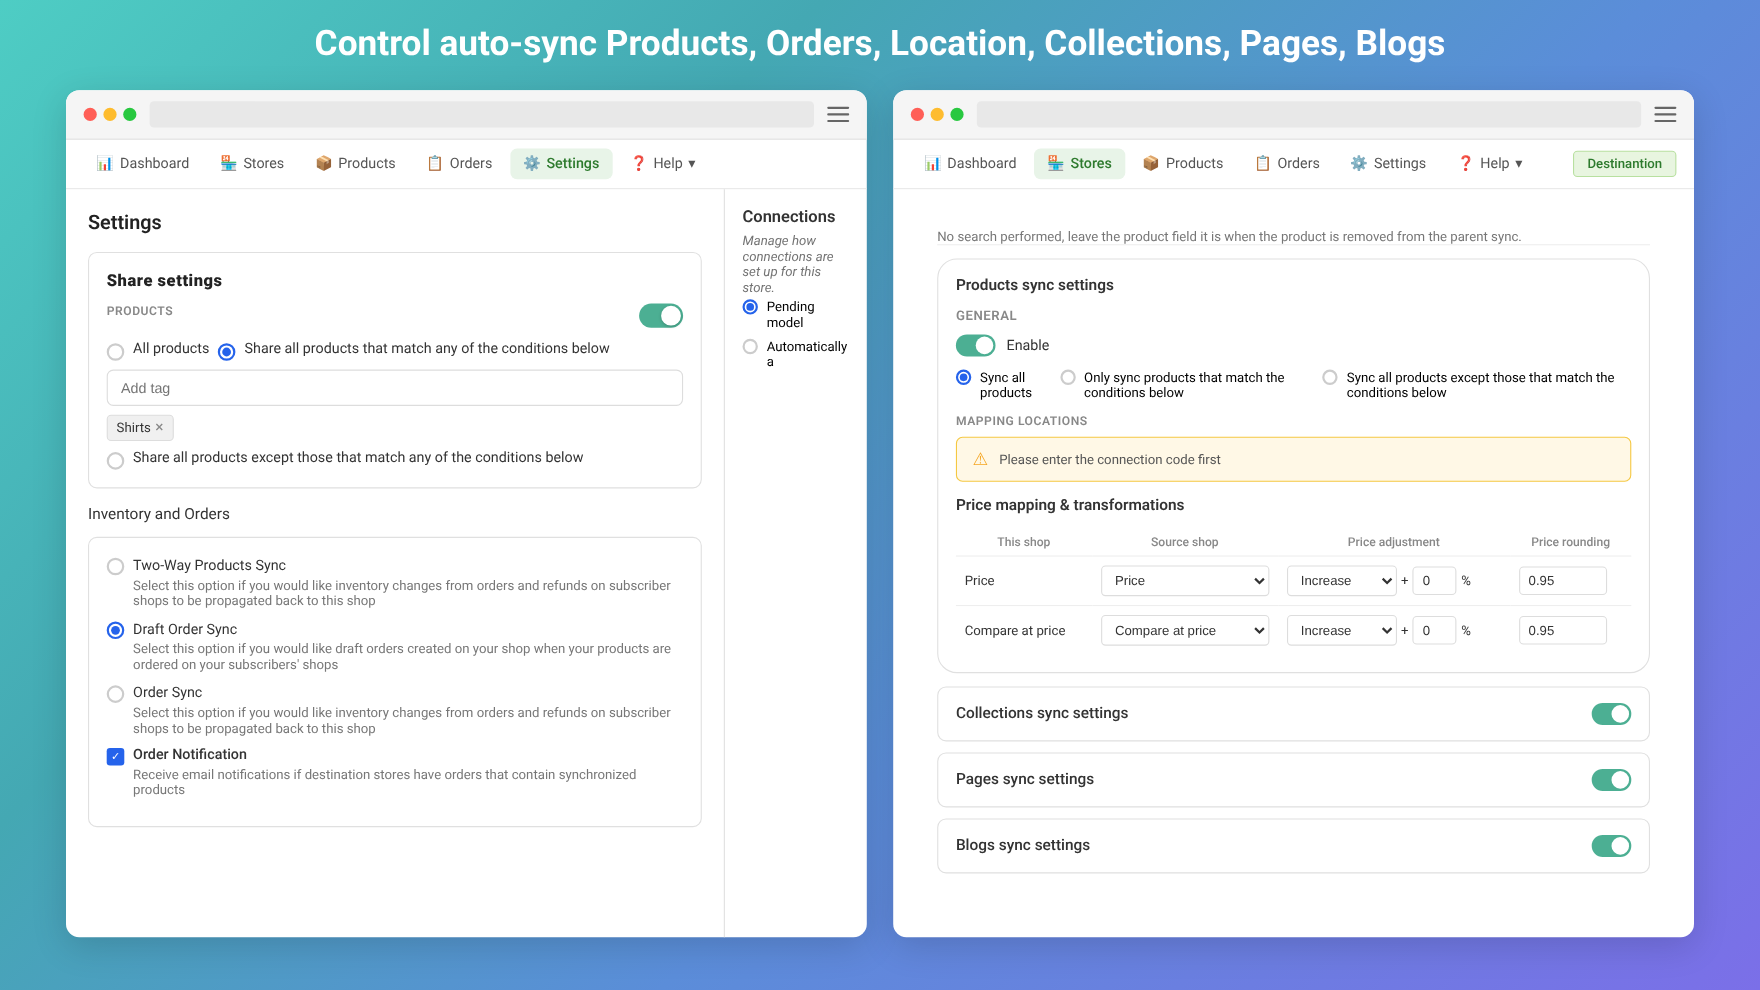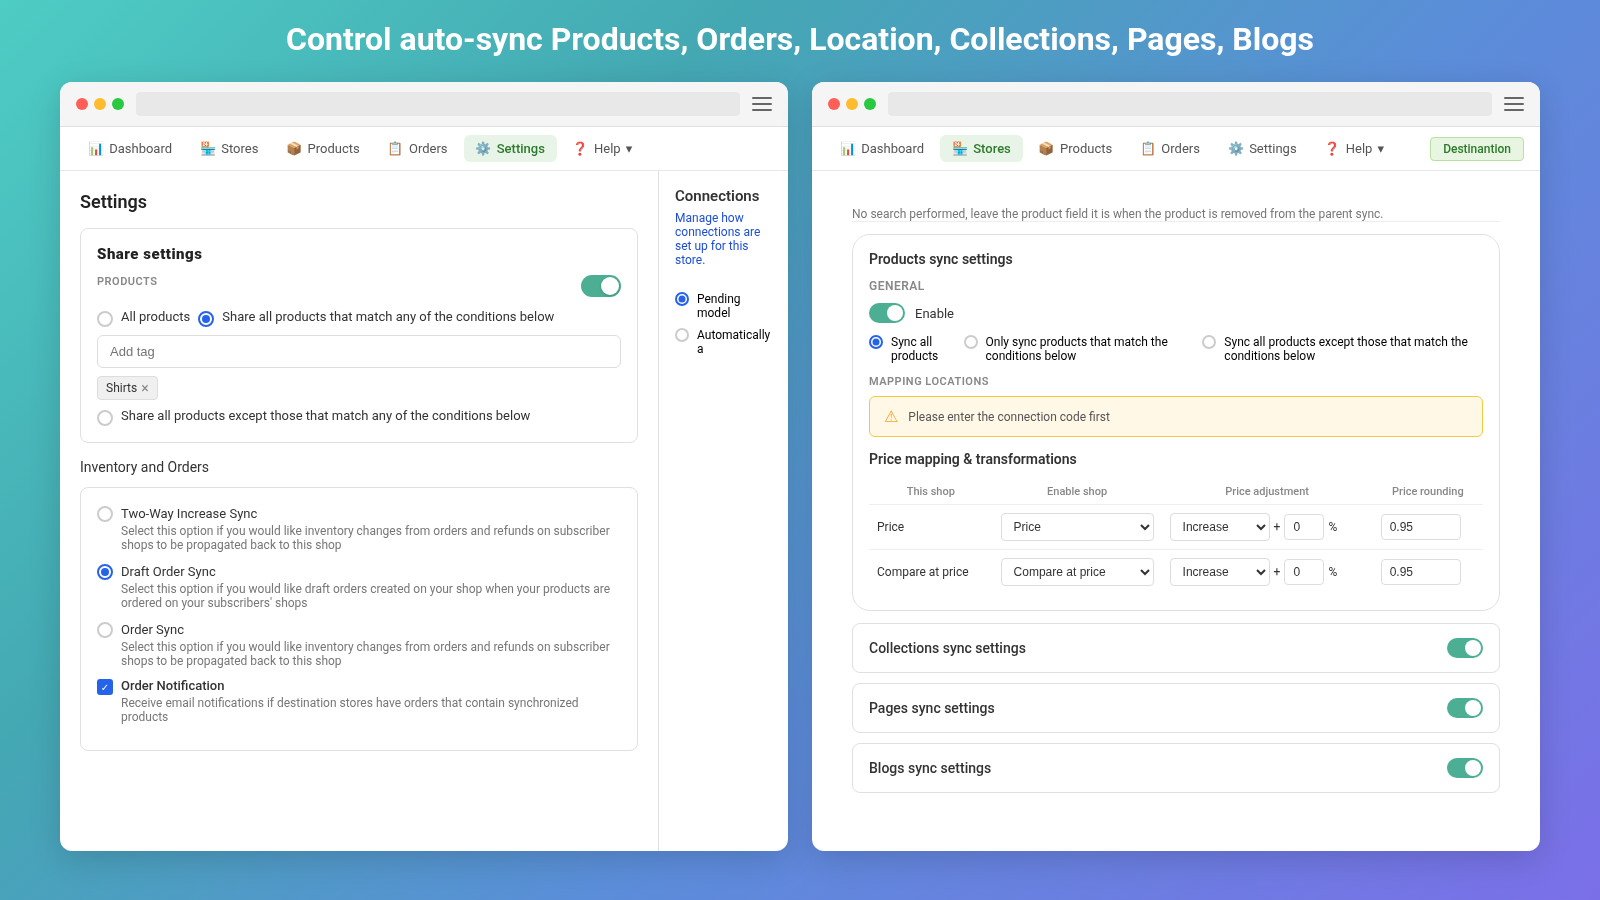--- a/index.html
+++ b/index.html
@@ -236,22 +236,23 @@
       font-size: 10px;
     }
     .connections-title {
       font-size: 15px;
       font-weight: 600;
       color: #333;
       margin-bottom: 6px;
     }
     .connections-desc {
       font-size: 12px;
-      color: #1d4ed8;
-      margin-bottom: 25px;
+      color: #737373;
+      margin-bottom: 4px;
+      font-style: italic;
     }
     .right-content {
       padding: 16px 20px;
     }
     .notice-text {
       font-size: 12px;
       color: #777;
       padding: 8px 20px;
       border-bottom: 1px solid #eee;
     }
@@ -538,21 +539,21 @@
             <span class="radio-label">Share all products except those that match any of the conditions below</span>
           </div>
         </div>
 
         <div class="inventory-section">
           <div class="inventory-title">Inventory and Orders</div>
           <div class="settings-card">
             <div class="radio-item-with-desc">
               <div class="radio-row">
                 <div class="radio-circle"></div>
-                <span class="radio-label">Two-Way Increase Sync</span>
+                <span class="radio-label">Two-Way Products Sync</span>
               </div>
               <div class="radio-desc">Select this option if you would like inventory changes from orders and refunds on subscriber shops to be propagated back to this shop</div>
             </div>
             <div class="radio-item-with-desc">
               <div class="radio-row">
                 <div class="radio-circle checked"></div>
                 <span class="radio-label">Draft Order Sync</span>
               </div>
               <div class="radio-desc">Select this option if you would like draft orders created on your shop when your products are ordered on your subscribers' shops</div>
             </div>
@@ -669,21 +670,21 @@
             <span class="warning-icon">⚠</span>
             <span>Please enter the connection code first</span>
           </div>
 
           <div style="margin-top:14px;">
             <div class="section-box-title">Price mapping &amp; transformations</div>
             <table class="price-table">
               <thead>
                 <tr>
                   <th>This shop</th>
-                  <th>Enable shop</th>
+                  <th>Source shop</th>
                   <th>Price adjustment</th>
                   <th>Price rounding</th>
                 </tr>
               </thead>
               <tbody>
                 <tr>
                   <td>Price</td>
                   <td>
                     <select class="mini-select">
                       <option>Price</option>

